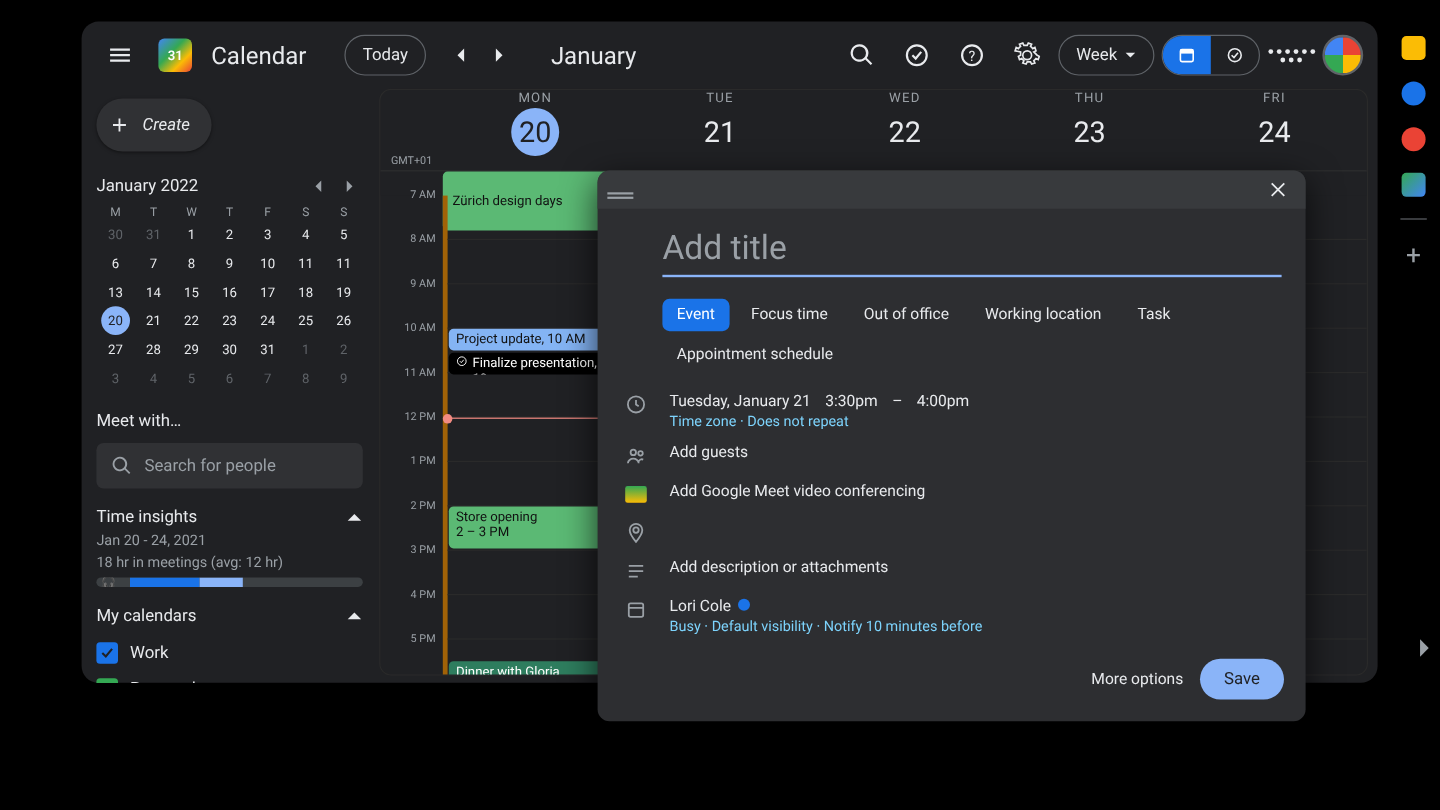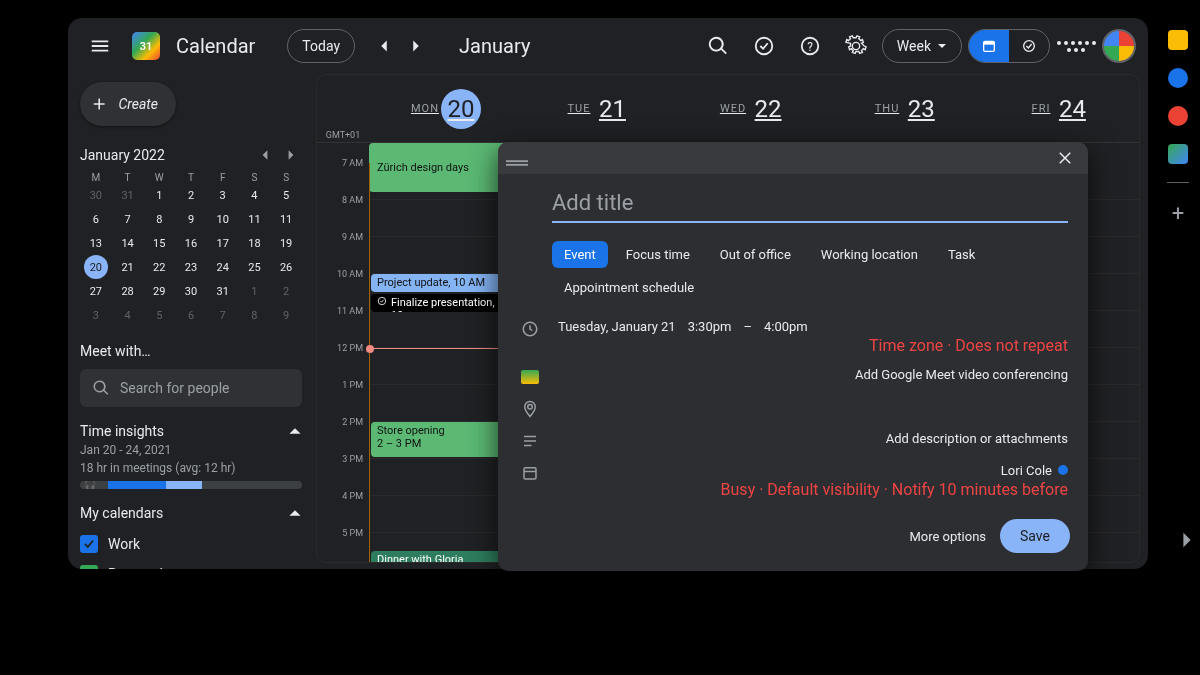--- a/index.html
+++ b/index.html
@@ -43,54 +43,54 @@
 .bar::before { content:''; position:absolute; left:28px; top:0; bottom:0; width:58px; background:#1a73e8; }
 .bar::after { content:''; position:absolute; left:86px; top:0; bottom:0; width:36px; background:#8ab4f8; }
 .hp { position:absolute; left:4px; top:-2px; font-size:10px; }
 .insights-btn { border:1px solid #5f6368; border-radius:18px; height:34px; display:inline-flex; align-items:center; gap:8px; padding:0 14px; font-size:13px; margin-top:10px; cursor:pointer; }
 .cal-list { margin-top:8px; }
 .cal-row { display:flex; align-items:center; gap:10px; font-size:14px; height:30px; }
 .cb { width:18px; height:18px; border-radius:3px; display:flex; align-items:center; justify-content:center; }
 .cb svg { width:14px; height:14px; fill:#202124; }
 .main { flex:1; background:#202124; border-radius:10px; margin:0 8px 6px 0; overflow:hidden; position:relative; border:1px solid #2a2a2a; }
 .dayhead { display:grid; grid-template-columns:52px repeat(5,1fr); height:68px; border-bottom:1px solid #333; }
-.dh-cell { display:flex; flex-direction:row; align-items:center; justify-content:center; gap:2px;text-decoration:underline; }
+.dh-cell { display:flex; flex-direction:column; align-items:center; gap:2px; }
 .dh-dow { font-size:11px; color:#9aa0a6; letter-spacing:1px; }
 .dh-num { font-size:24px; color:#e8eaed; width:40px; height:40px; border-radius:50%; display:flex; align-items:center; justify-content:center; }
 .dh-num.today { background:#8ab4f8; color:#202124; }
 .tzcell { font-size:9px; display:flex; align-items:flex-end; justify-content:center; color:#9aa0a6; padding-bottom:2px; }
 .allday { display:grid; grid-template-columns:52px repeat(5,1fr); height:20px; background:#202124; }
 .allday .chip { grid-column:2; background:#5bb974; color:#111; font-size:11px; border-radius:4px; padding:18px 8px; display:flex; align-items:center; margin-right:6px; }
 .grid { position:relative; display:grid; grid-template-columns:52px repeat(5,1fr); }
 .hourcol { display:flex; flex-direction:column; }
 .hour { height:37px; font-size:9px; text-align:right; color:#9aa0a6; padding-right:6px; transform:translateY(-5px); }
-.daycol { border-left:1px solid #a16207; position:relative; }
+.daycol { border-left:4px solid #a16207; position:relative; }
 .daycol div.hl { height:37px; border-bottom:1px solid #2a2a2a; }
 .ev { position:absolute; left:1px; right:6px; border-radius:4px; font-size:11px; padding:2px 6px; overflow:hidden; }
 .ev.blue { background:#84b4f4; color:#111; }
 .ev.purple { background:#000000; color:#fff; display:flex; align-items:flex-start; gap:4px; }
 .ev.green { background:#5bb974; color:#111; }
 .ev.dkgreen { background:#2e7d5e; color:#fff; }
 .ev.blue2 { background:#7ba7d6; color:#111; }
 .ev.dragging { background:#6a5acd; opacity:.7; }
 .nowline { position:absolute; left:0; right:0; height:1px; background:#f28b82; }
 .nowline::before { content:''; position:absolute; left:-4px; top:-3px; width:8px; height:8px; border-radius:50%; background:#f28b82; }
 .popup { position:absolute; left:430px; top:124px; width:590px; background:#2d2e31; border-radius:10px; box-shadow:0 8px 28px rgba(0,0,0,.7); z-index:50; }
 .pop-head { height:32px; display:flex; align-items:center; justify-content:space-between; padding:0 8px; background:#383a3d; border-radius:10px 10px 0 0; }
 .drag-h { width:22px; height:10px; color:#9aa0a6; }
 .pop-close { width:30px; height:30px; display:flex; align-items:center; justify-content:center; cursor:pointer; }
-.title-in { margin:16px 20px 4px 54px; font-size:22px; color:#9aa0a6; border-bottom:2px solid #8ab4f8; padding-bottom:6px; }
+.title-in { margin:16px 20px 4px 54px; font-size:28px; color:#9aa0a6; border-bottom:2px solid #8ab4f8; padding-bottom:6px; }
 .tabs { display:flex; gap:6px; padding:14px 20px 12px 54px; flex-wrap:wrap; font-size:13px; }
 .tabs span { padding:6px 12px; border-radius:6px; cursor:pointer; color:#e8eaed; }
 .tabs .act { background:#1a73e8; color:#fff; }
-.row { display:flex; align-items:flex-start; gap:18px; padding:6px 20px 6px 22px; font-size:13px;text-align:right; }
+.row { display:flex; align-items:flex-start; gap:18px; padding:6px 20px 6px 22px; font-size:13px; }
 .row .ic { width:20px; height:20px; color:#9aa0a6; display:flex; align-items:center; justify-content:center; flex-shrink:0; }
 .row .ic svg { width:18px; height:18px; fill:currentColor; }
 .row-body { flex:1; }
-.sub { color:#ef4444; font-size:16px; margin-top:2px; }
+.sub { color:#7dd3fc; font-size:12px; margin-top:2px; }
 .time-row { display:flex; gap:12px; align-items:center; }
 .owner-dot { width:10px; height:10px; border-radius:50%; background:#1a73e8; display:inline-block; margin-left:6px; }
 .pop-foot { display:flex; justify-content:flex-end; gap:14px; padding:14px 18px 18px; align-items:center; }
 .more-opt { font-size:13px; color:#e8eaed; cursor:pointer; }
 .save-btn { background:#8ab4f8; color:#202124; border-radius:18px; height:34px; padding:11px 20px; display:flex; align-items:center; font-size:14px; cursor:pointer; }
 .sidepanel { position:absolute; right:-52px; top:12px; width:44px; display:flex; flex-direction:column; gap:18px; align-items:center; }
 .sp-ic { width:20px; height:20px; border-radius:4px; cursor:pointer; }
 .sp-yellow { background:#fbbc05; }
 .sp-blue { background:#1a73e8; border-radius:50%; }
 .sp-pink { background:#ea4335; border-radius:50%; }
@@ -515,20 +515,30 @@
           <span>Tuesday, January 21</span>
             <span>3:30pm</span>
             <span>–</span>
             <span>4:00pm</span>
         </div>
         <div class="sub">Time zone · Does not repeat</div>
       </div>
     </div>
     <div class="row">
       <div class="ic">
+          <svg viewBox="0 0 24 24">
+            <circle cx="9" cy="8" r="3" fill="none" stroke="currentColor" stroke-width="2"></circle>
+            <circle cx="17" cy="9" r="2.5" fill="none" stroke="currentColor" stroke-width="2"></circle>
+            <path d="M3 20c0-3 3-5 6-5s6 2 6 5m0-2c1-2 3-3 5-2" fill="none" stroke="currentColor" stroke-width="2"></path>
+          </svg>
+        </div>
+      <div class="row-body">Add guests</div>
+    </div>
+    <div class="row">
+      <div class="ic">
           <div class="meet-ic"></div>
         </div>
       <div class="row-body">Add Google Meet video conferencing</div>
     </div>
     <div class="row">
       <div class="ic">
           <svg viewBox="0 0 24 24">
             <path d="M12 2a7 7 0 00-7 7c0 5 7 13 7 13s7-8 7-13a7 7 0 00-7-7zm0 10a3 3 0 110-6 3 3 0 010 6z" fill="none" stroke="currentColor" stroke-width="2"></path>
           </svg>
         </div>

